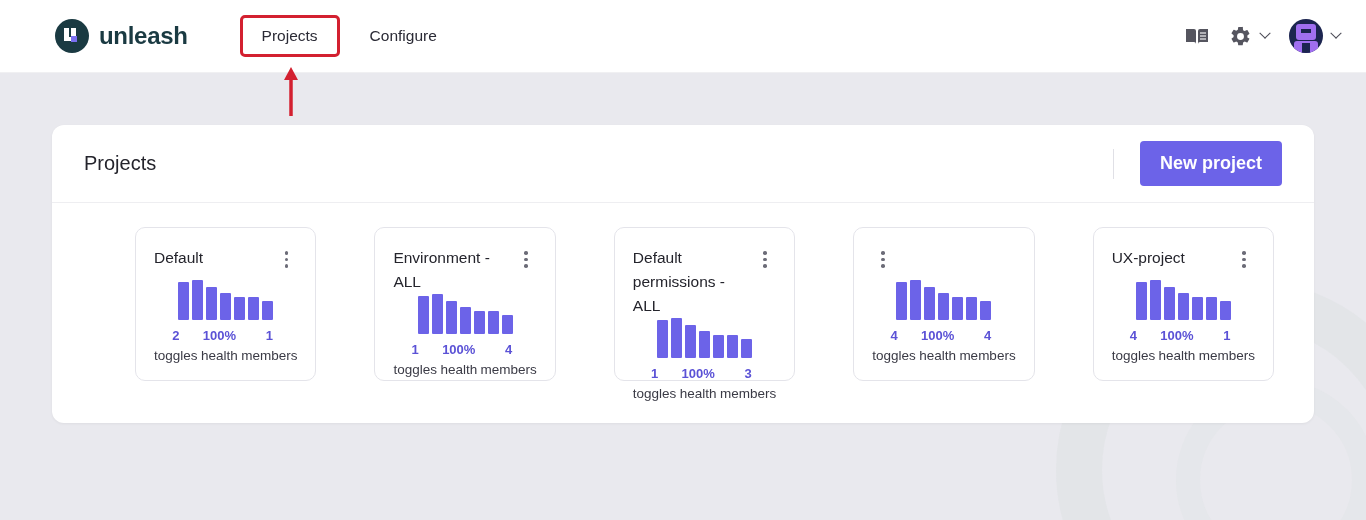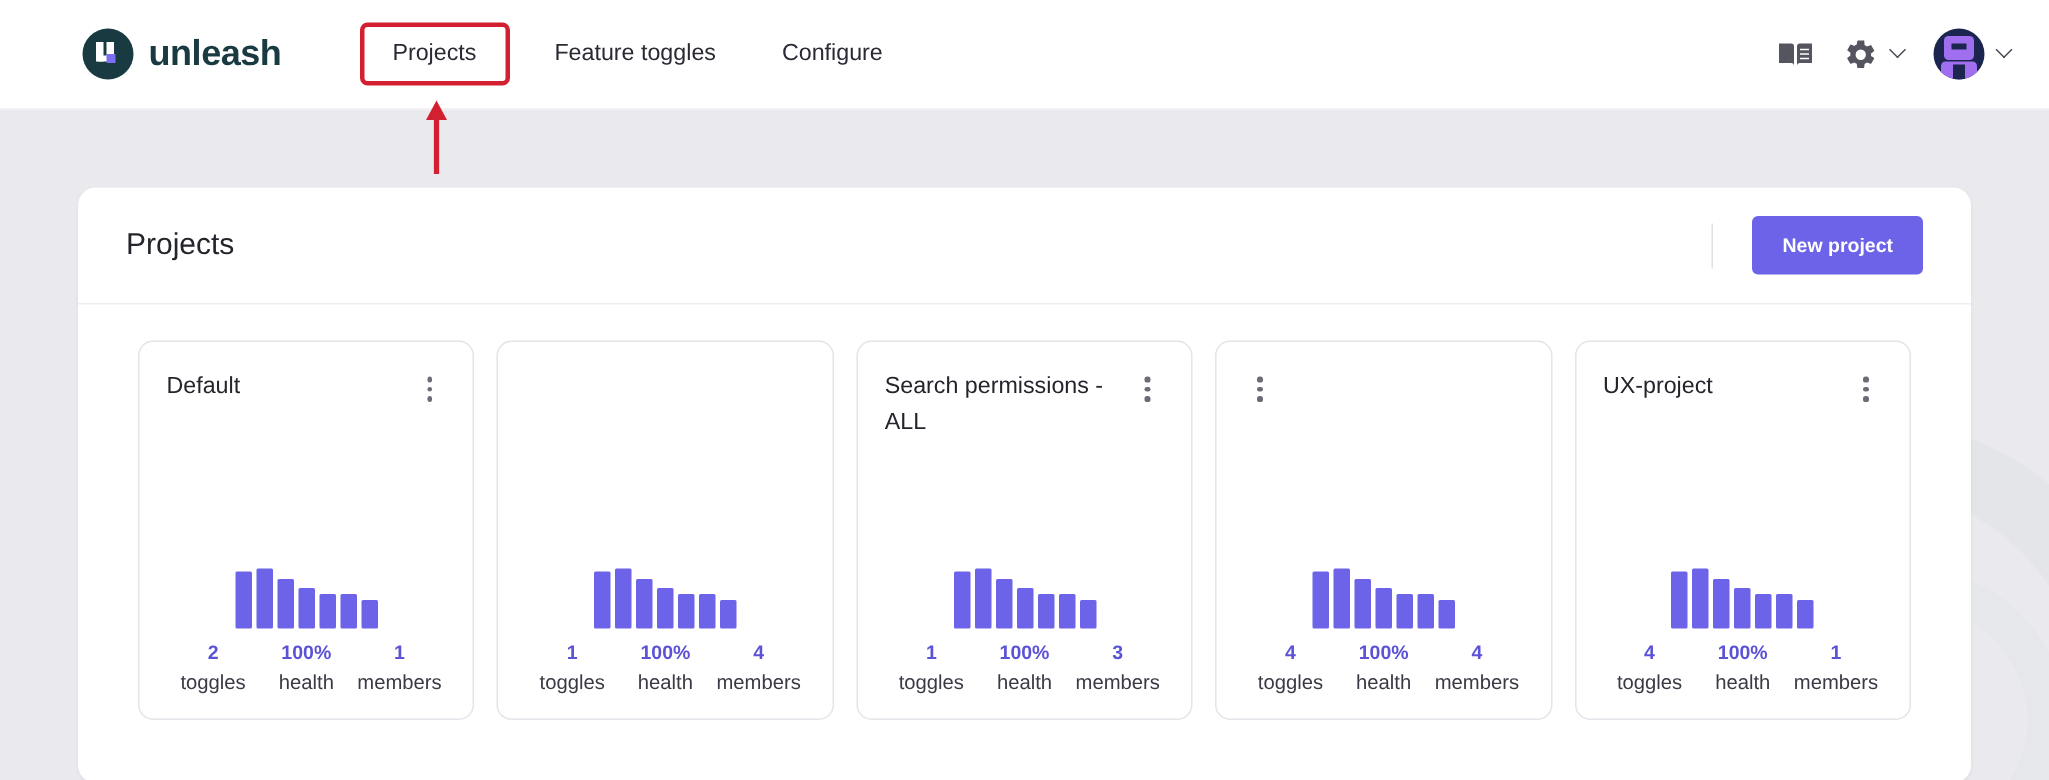--- a/index.html
+++ b/index.html
@@ -244,43 +244,44 @@
     height: 30px;
     background: #e0e0e6;
     margin: 0 26px;
   }
   .btn-primary {
     background: #6c63e8;
     color: #ffffff;
     border: none;
     border-radius: 4px;
     font-family: "Liberation Sans", sans-serif;
-    font-size: 13px;
+    font-size: 18px;
     font-weight: 700;
     padding: 12px 20px;
     cursor: pointer;
     white-space: nowrap;
   }
 
   .cards {
     display: flex;
     gap: 15px;
     padding: 24px 40px 42px 40px;
   }
   .card {
     flex: 1;
     min-width: 0;
     border: 1px solid #e4e4ea;
     border-radius: 10px;
     background: #fff;
     padding: 18px 18px 14px 18px;
     display: flex;
     flex-direction: column;
-    height: 253px;
+    height: 154px;
     cursor: pointer;
+    margin-left: 43px;
   }
   .card-head {
     display: flex;
     align-items: flex-start;
     gap: 6px;
   }
   .card-name {
     font-size: 15.5px;
     color: #24242c;
     line-height: 1.55;
@@ -351,23 +352,20 @@
         <span class="u-right"></span>
       <span class="u-base"></span>
         <span class="u-dot"></span>
     </div>
     <span class="brand-text">unleash</span>
   </div>
 
   <nav class="nav">
     <div class="nav-item annotated">
       <span>Projects</span>
-    </div>
-    <div class="nav-item">
-      <span>Feature toggles</span>
     </div>
     <div class="nav-item">
       <span>Configure</span>
     </div>
   </nav>
 
   <div class="header-right">
     <div class="icon-btn">
       <svg width="24" height="19" viewBox="0 0 24 19">
         <path d="M1 2h8a2 2 0 0 1 2 2v13a2 2 0 0 0-2-2H1z" fill="#55555f"></path>
@@ -448,20 +446,28 @@
             <div class="l">health</div>
           </div>
           <div class="stat">
             <div class="v">1</div>
             <div class="l">members</div>
           </div>
         </div>
       </div>
 
       <div class="card">
+        <div class="card-head">
+          <div class="card-name">Environment - ALL</div>
+          <div class="dots">
+              <i></i>
+              <i></i>
+              <i></i>
+            </div>
+        </div>
         <div class="spark">
           <b style="height:38px"></b>
             <b style="height:40px"></b>
             <b style="height:33px"></b>
           <b style="height:27px"></b>
             <b style="height:23px"></b>
             <b style="height:23px"></b>
             <b style="height:19px"></b>
         </div>
         <div class="stats">
@@ -475,21 +481,21 @@
           </div>
           <div class="stat">
             <div class="v">4</div>
             <div class="l">members</div>
           </div>
         </div>
       </div>
 
       <div class="card">
         <div class="card-head">
-          <div class="card-name">Search permissions - ALL</div>
+          <div class="card-name">Default permissions - ALL</div>
           <div class="dots">
               <i></i>
               <i></i>
               <i></i>
             </div>
         </div>
         <div class="spark">
           <b style="height:38px"></b>
             <b style="height:40px"></b>
             <b style="height:33px"></b>

